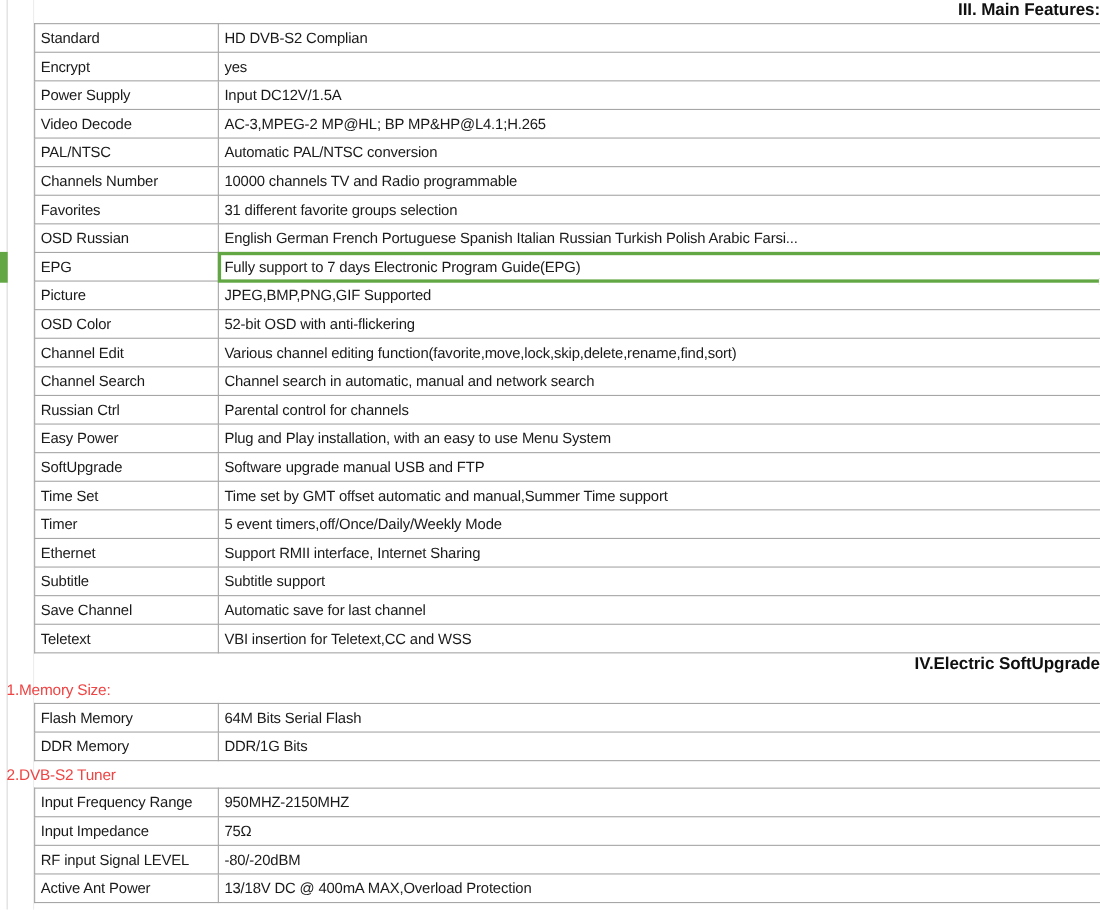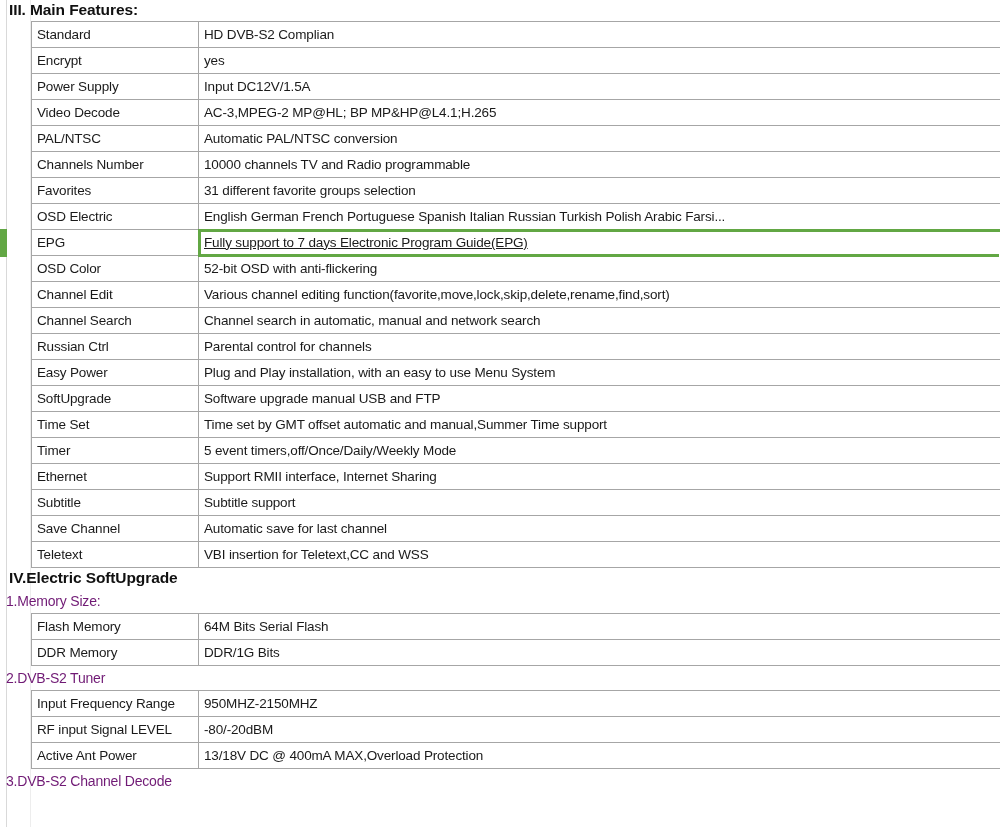--- a/index.html
+++ b/index.html
@@ -39,27 +39,28 @@
     padding: 0;
   }
 
   h2.section-heading {
     font-size: 15.5px;
     font-weight: bold;
     margin: 0;
     padding: 1px 0 2px 9px;
     letter-spacing: -0.1px;
     color: #101010;
+    text-align: right;
   }
 
   .sub-heading {
     font-size: 14px;
     margin: 0;
     padding: 4px 0 4px 6px;
-    color: #701a75;
+    color: #ef4444;
     letter-spacing: -0.2px;
   }
 
   table.spec {
     border-collapse: collapse;
     margin-left: 31px;
     width: 959px;
     table-layout: fixed;
     background: #ffffff;
   }
@@ -77,21 +78,20 @@
   }
   table.spec td.key { width: 161px; }
   table.spec td.val { width: 797px; }
 
   
   table.spec.narrow { width: 959px; }
 
   
   tr.highlight td.val {
     position: relative;
-    text-decoration: underline;
   }
   .sel-box {
     position: absolute;
     box-sizing: border-box;
     border: 3px solid #62a744;
     pointer-events: none;
     z-index: 5;
   }
   .sel-handle {
     position: absolute;
@@ -144,28 +144,32 @@
       </tr>
       <tr>
         <td class="key">Channels Number</td>
         <td class="val">10000 channels TV and Radio programmable</td>
       </tr>
       <tr>
         <td class="key">Favorites</td>
         <td class="val">31 different favorite groups selection</td>
       </tr>
       <tr>
-        <td class="key">OSD Electric</td>
+        <td class="key">OSD Russian</td>
         <td class="val">English German French Portuguese Spanish Italian Russian Turkish Polish Arabic Farsi...</td>
       </tr>
       <tr class="highlight">
         <td class="key">EPG</td>
         <td class="val">Fully support to 7 days Electronic Program Guide(EPG)</td>
       </tr>
       <tr>
+        <td class="key">Picture</td>
+        <td class="val">JPEG,BMP,PNG,GIF Supported</td>
+      </tr>
+      <tr>
         <td class="key">OSD Color</td>
         <td class="val">52-bit OSD with anti-flickering</td>
       </tr>
       <tr>
         <td class="key">Channel Edit</td>
         <td class="val">Various channel editing function(favorite,move,lock,skip,delete,rename,find,sort)</td>
       </tr>
       <tr>
         <td class="key">Channel Search</td>
         <td class="val">Channel search in automatic, manual and network search</td>
@@ -226,20 +230,24 @@
     </tbody>
   </table>
 
   <div class="sub-heading">2.DVB-S2 Tuner</div>
 
   <table class="spec narrow">
     <tbody>
       <tr>
         <td class="key">Input Frequency Range</td>
         <td class="val">950MHZ-2150MHZ</td>
+      </tr>
+      <tr>
+        <td class="key">Input Impedance</td>
+        <td class="val">75Ω</td>
       </tr>
       <tr>
         <td class="key">RF input Signal LEVEL</td>
         <td class="val">-80/-20dBM</td>
       </tr>
       <tr>
         <td class="key">Active Ant Power</td>
         <td class="val">13/18V DC @ 400mA MAX,Overload Protection</td>
       </tr>
     </tbody>

